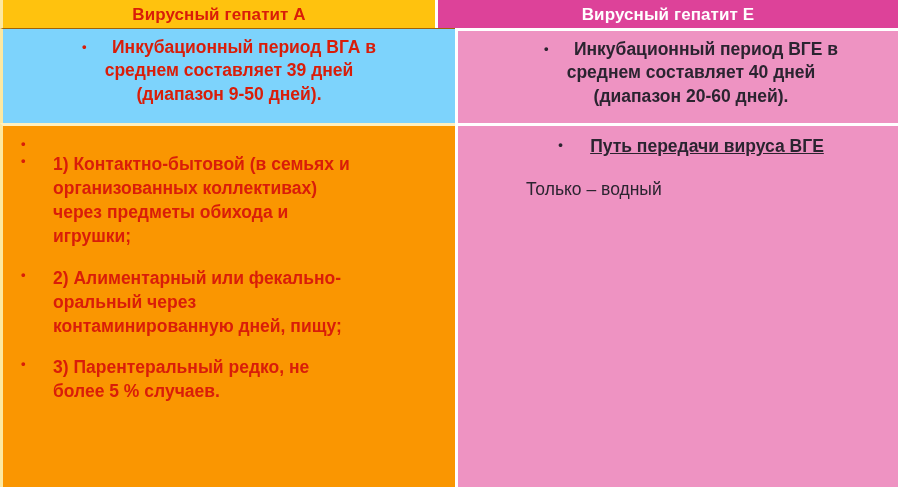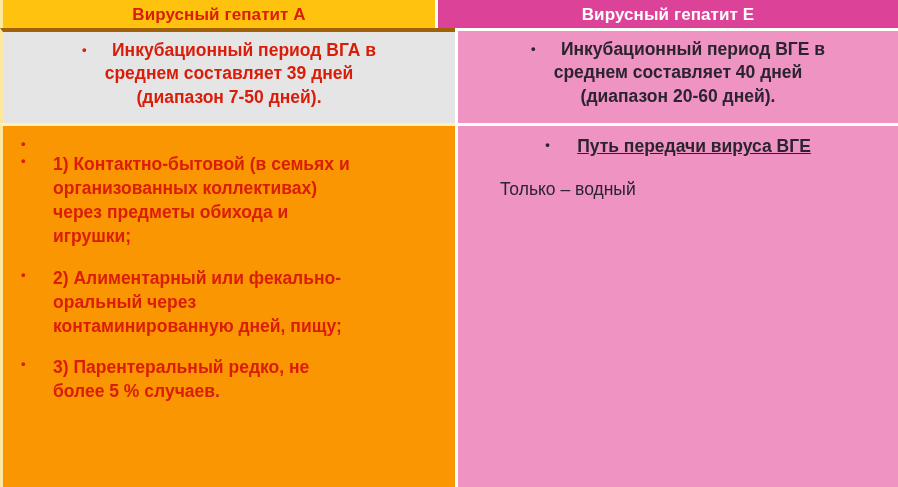--- a/index.html
+++ b/index.html
@@ -57,26 +57,26 @@
     display: flex;
   }
   .row-incubation { flex: 0 0 95px; }
   .row-transmission { flex: 1 1 auto; }
 
   .cell {
     box-sizing: border-box;
     overflow: hidden;
   }
   .cell-left  { width: 455px; }
-  .cell-right { width: 443px; }
+  .cell-right { width: 443px; padding-left: 26px; }
 
   .inc-left {
-    background: #e5e5e5;
+    background: #7dd3fc;
     color: #D91D09;
-    border-top: 4px solid #a16207;
+    border-top: 1px solid #a16207;
     border-left: 3px solid #FDE8A0;
   }
   .inc-right {
     background: #EE93C2;
     color: #2B2430;
     border-top: 3px solid #FFFFFF;
     border-left: 3px solid #FFFFFF;
   }
   .tr-left {
     background: #FA9601;
@@ -170,21 +170,21 @@
     <div class="header-cell header-left">Вирусный гепатит А</div>
     <div class="header-cell header-right">Вирусный гепатит Е</div>
   </div>
 
   <div class="body-row row-incubation">
 
     <div class="cell cell-left inc-left">
       <div class="inc-block">
         <span class="inc-line"><span class="bullet">•</span><span>Инкубационный период ВГА в</span></span>
         <span class="inc-line">среднем составляет 39 дней</span>
-        <span class="inc-line">(диапазон 7-50 дней).</span>
+        <span class="inc-line">(диапазон 9-50 дней).</span>
       </div>
     </div>
 
     <div class="cell cell-right inc-right">
       <div class="inc-block">
         <span class="inc-line"><span class="bullet">•</span><span>Инкубационный период ВГЕ в</span></span>
         <span class="inc-line">среднем составляет 40 дней</span>
         <span class="inc-line">(диапазон 20-60 дней).</span>
       </div>
     </div>

